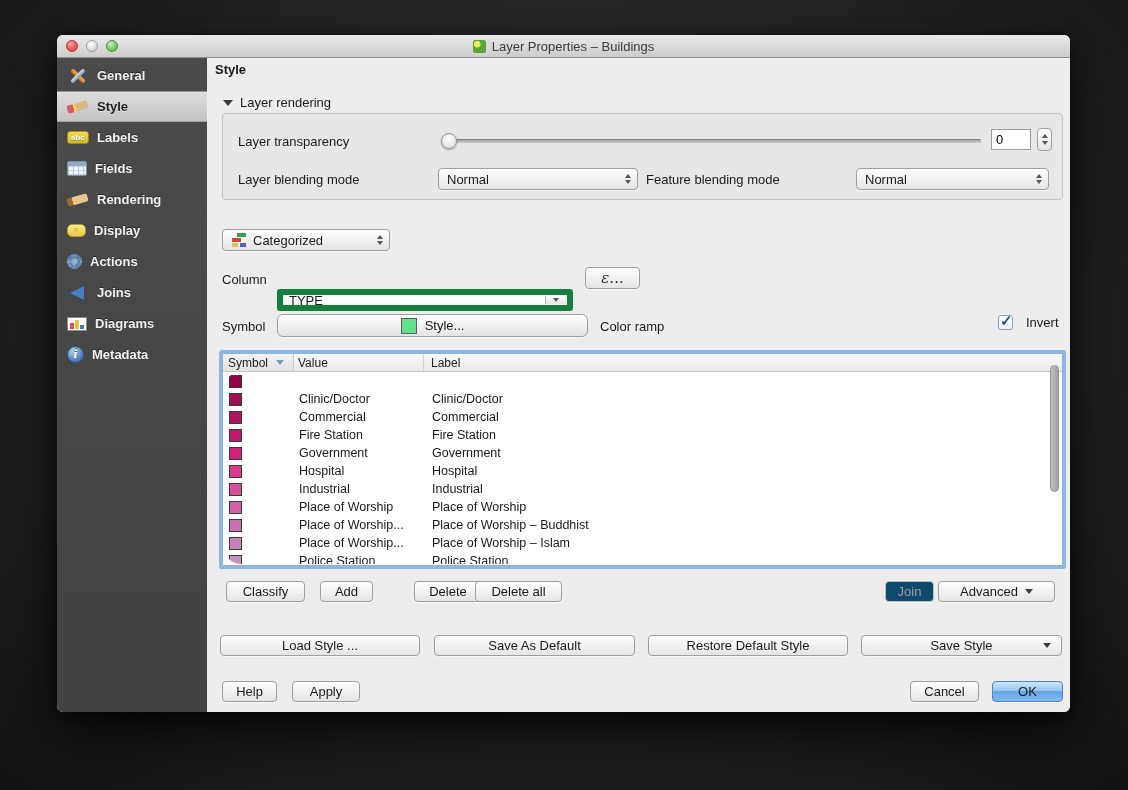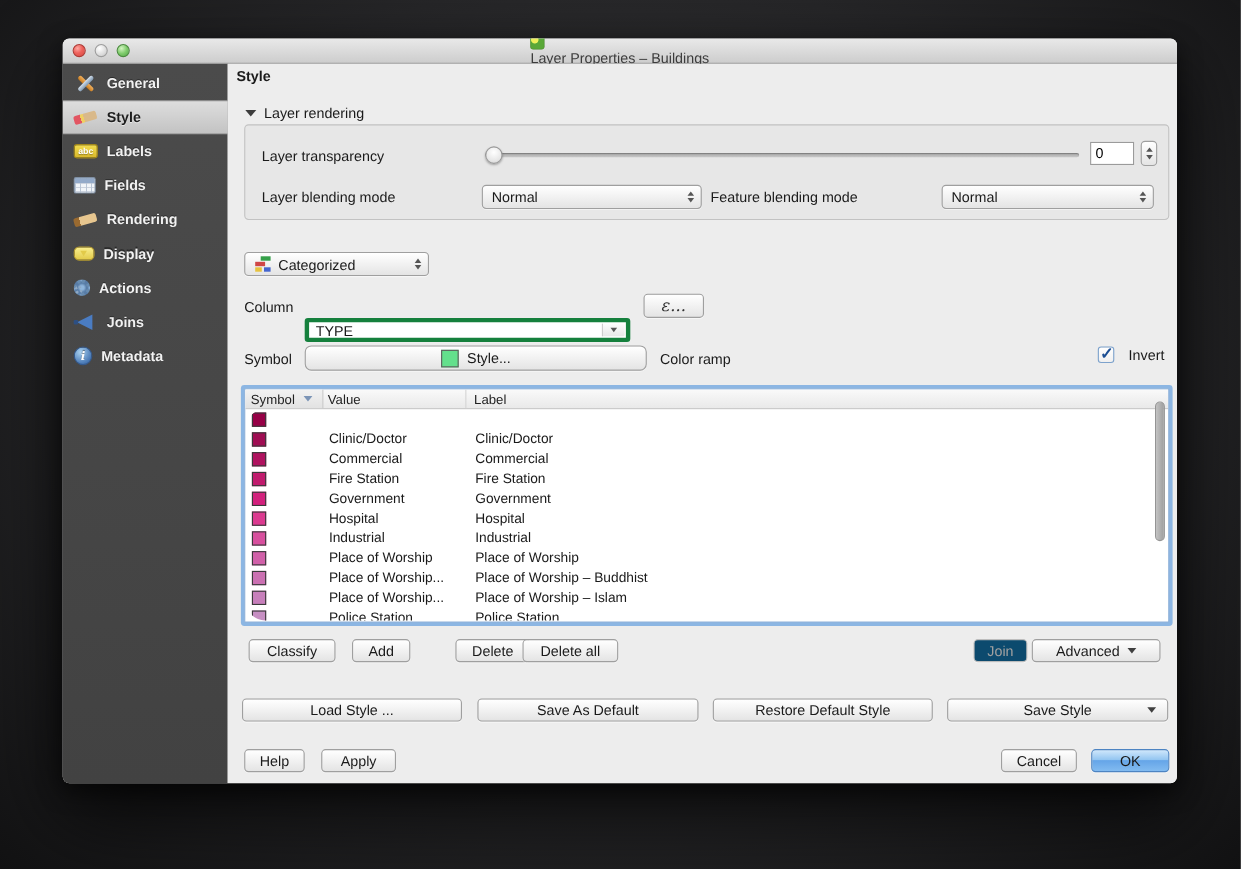--- a/index.html
+++ b/index.html
@@ -11,21 +11,21 @@
     border-radius:6px;overflow:hidden;
     box-shadow:0 28px 70px rgba(0,0,0,.75), 0 6px 20px rgba(0,0,0,.55);
     background:#ededed;}
   .titlebar{height:22px;background:linear-gradient(#e9e9e9,#cdcdcd);
     border-bottom:1px solid #8f8f8f;display:flex;align-items:center;position:relative;}
   .lights{position:absolute;left:9px;top:5px;display:flex;gap:8px;}
   .light{width:12px;height:12px;border-radius:50%;box-sizing:border-box;}
   .light.red{background:radial-gradient(circle at 35% 30%, #ffa8a2, #ee625c 45%, #d64a43);border:1px solid #ad3b36;}
   .light.gray{background:radial-gradient(circle at 35% 30%, #ffffff, #dfdfdf 55%, #c4c4c4);border:1px solid #9d9d9d;}
   .light.green{background:radial-gradient(circle at 35% 30%, #d2f3c0, #7fcc6c 50%, #53a648);border:1px solid #4c8a40;}
-  .title-wrap{margin:0 auto;display:flex;font-size:13px;color:#3c3c3c;flex-direction:column;}
+  .title-wrap{margin:0 auto;display:flex;align-items:center;font-size:13px;color:#3c3c3c;}
   .qgis-icon{width:13px;height:13px;margin-right:6px;border-radius:3px;
     background:radial-gradient(circle at 32% 32%, #eef05a 0 24%, #5aa838 30% 100%);
     box-shadow:inset 0 0 1px rgba(0,0,0,.4);}
 
   .win-body{display:flex;height:654px;}
 
   
   .sidebar{width:150px;flex:none;background:linear-gradient(#4b4b4b,#424242);
     padding-top:2px;box-sizing:border-box;}
   .sb-item{height:31px;display:flex;align-items:center;padding-left:10px;cursor:default;
@@ -113,21 +113,21 @@
     display:flex;flex-direction:column;gap:2px;}
   .menu-arrow{width:0;height:0;border-left:4px solid rgba(0,0,0,0);border-right:4px solid rgba(0,0,0,0);
     border-top:5px solid #3f3f3f;margin-left:7px;}
 
   .categorized-icon{width:16px;height:16px;margin-right:6px;flex:none;background-repeat:no-repeat;
     background-image:linear-gradient(#35a049,#35a049),linear-gradient(#cf4747,#cf4747),
       linear-gradient(#4566cf,#4566cf),linear-gradient(#e6c23e,#e6c23e);
     background-size:9px 4px,9px 4px,6px 4px,6px 4px;
     background-position:6px 1px,1px 6px,9px 11px,1px 11px;}
 
-  .combo{position:relative;box-sizing:border-box;background:#fff;border:4px solid #15803d;border-radius:3px;
+  .combo{position:relative;box-sizing:border-box;background:#fff;border:6px solid #15803d;border-radius:3px;
     display:flex;align-items:center;padding:0 44px 0 6px;height:22px;}
   .combo-btn{position:absolute;right:1px;top:1px;bottom:1px;width:20px;border-radius:0 2px 2px 0;
     background:linear-gradient(#fdfdfd,#e7e7e7);border-left:1px solid #b2b2b2;
     display:flex;align-items:center;justify-content:center;}
 
   .epsilon{font:italic 15px "DejaVu Serif",serif;color:#333;}
 
   .symbol-swatch{width:16px;height:16px;border:1px solid #5d5d5d;box-sizing:border-box;margin-right:8px;}
   .ramp-preview{position:absolute;left:1px;top:1px;bottom:1px;width:186px;border-radius:3px 0 0 3px;
     background:linear-gradient(90deg,#f7f4f9,#e7e1ef 14%,#d4b9da 32%,#c994c7 52%,#df65b0 72%,#e7298a 88%,#ce1256);}
@@ -203,20 +203,24 @@
         </div>
         <div class="sb-item">
           <span class="sb-icon gear-icon"></span>
           <span>Actions</span>
         </div>
         <div class="sb-item">
           <span class="sb-icon join-icon"></span>
           <span>Joins</span>
         </div>
         <div class="sb-item">
+          <span class="sb-icon chart-icon"></span>
+          <span>Diagrams</span>
+        </div>
+        <div class="sb-item">
           <span class="info-icon" style="margin-right: 8px; flex: 0 0 auto;">i</span>
           <span>Metadata</span>
         </div>
       </div>
 
     <div class="main">
       <div class="abs panel-title">Style</div>
 
       <div class="abs lr-header">
         <span class="disc-triangle"></span>

